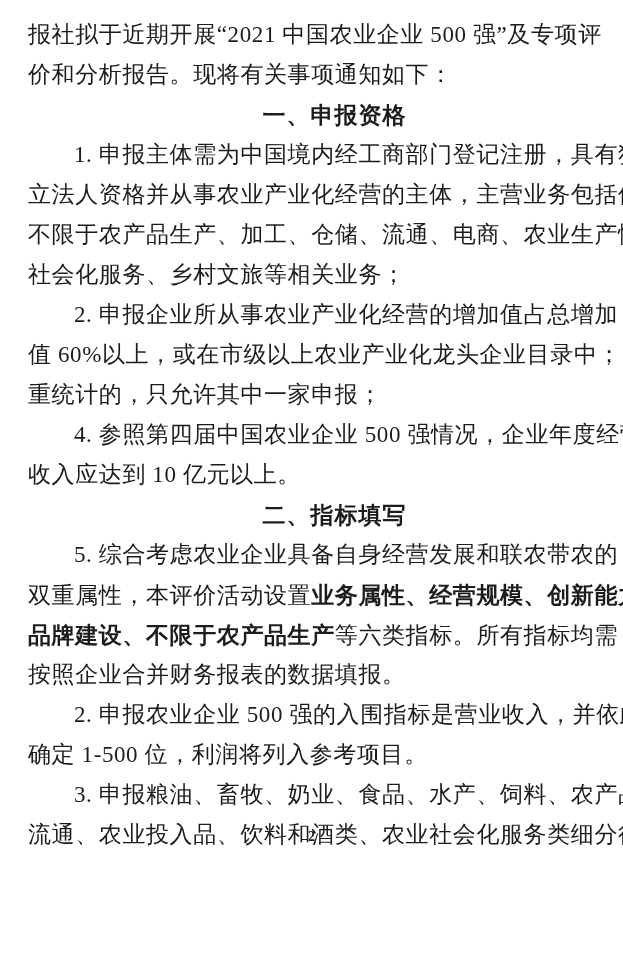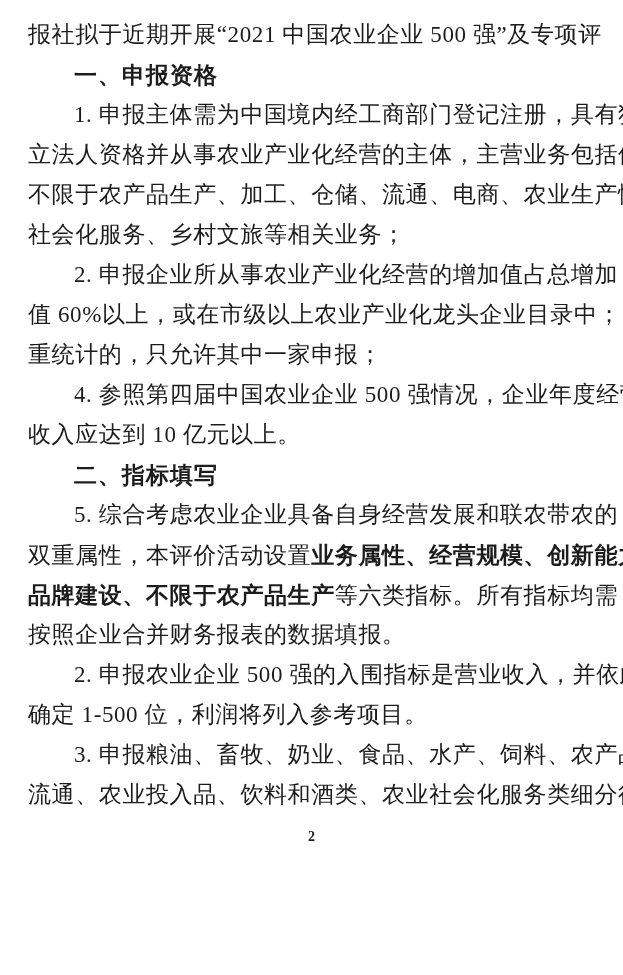--- a/index.html
+++ b/index.html
@@ -30,20 +30,21 @@
     letter-spacing: 0.6px;
     white-space: nowrap;
   }
   .line.indent {
     padding-left: 46px;
   }
   .line.heading {
     font-family: "Liberation Sans", "DejaVu Sans", sans-serif;
     font-weight: 700;
     letter-spacing: 1px;
+    text-align: center;
   }
   .run.bold-run {
     font-weight: 700;
     font-family: "Liberation Sans", "DejaVu Sans", sans-serif;
   }
   .footer {
     position: absolute;
     bottom: 6px;
     left: 0;
     width: 100%;
@@ -52,20 +53,21 @@
     font-weight: 700;
     color: #1c1c1c;
   }
 </style>
 </head>
 <body>
 
 <div class="page">
   <div class="doc-body">
       <div class="line"><span class="run">报社拟于近期开展“2021 中国农业企业 500 强”及专项评</span></div>
+      <div class="line"><span class="run">价和分析报告。现将有关事项通知如下：</span></div>
       <div class="line heading indent"><span class="run">一、申报资格</span></div>
       <div class="line indent"><span class="run">1. 申报主体需为中国境内经工商部门登记注册，具有独</span></div>
       <div class="line"><span class="run">立法人资格并从事农业产业化经营的主体，主营业务包括但</span></div>
       <div class="line"><span class="run">不限于农产品生产、加工、仓储、流通、电商、农业生产性</span></div>
       <div class="line"><span class="run">社会化服务、乡村文旅等相关业务；</span></div>
       <div class="line indent"><span class="run">2. 申报企业所从事农业产业化经营的增加值占总增加</span></div>
       <div class="line"><span class="run">值 60%以上，或在市级以上农业产业化龙头企业目录中；</span></div>
       <div class="line"><span class="run">重统计的，只允许其中一家申报；</span></div>
       <div class="line indent"><span class="run">4. 参照第四届中国农业企业 500 强情况，企业年度经营</span></div>
       <div class="line"><span class="run">收入应达到 10 亿元以上。</span></div>

